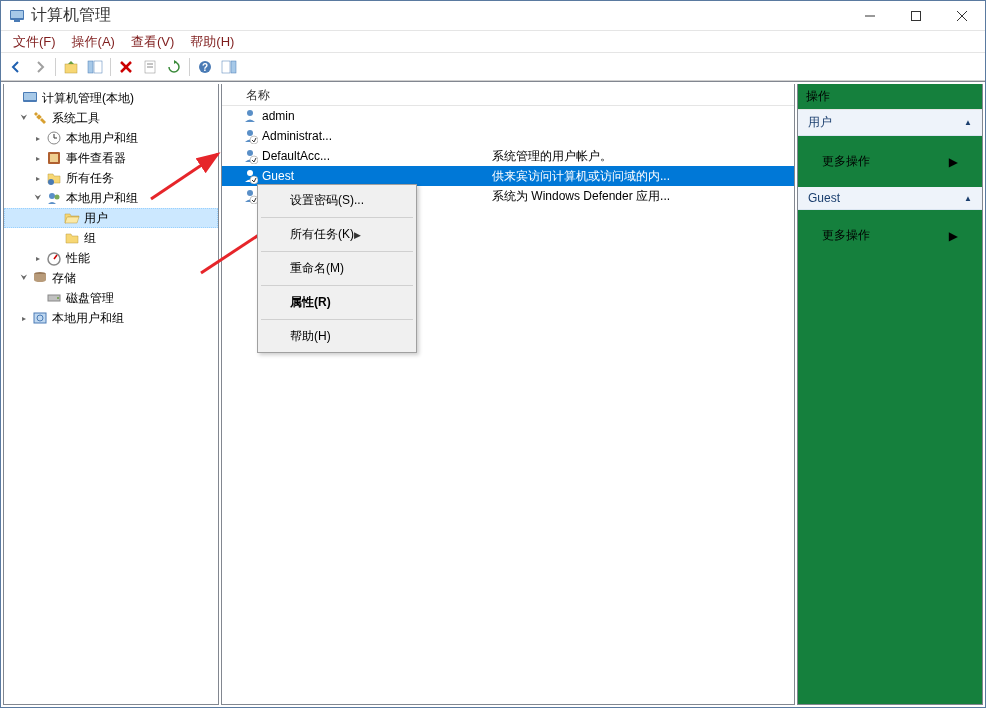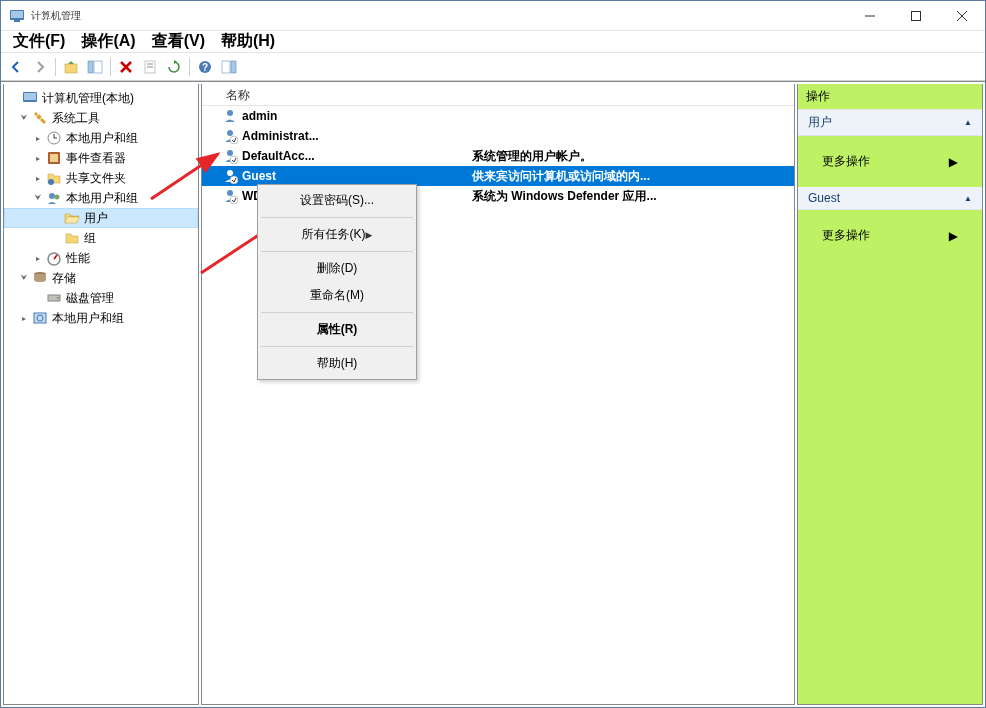--- a/index.html
+++ b/index.html
@@ -1,55 +1,55 @@
 <!DOCTYPE html>
 <html><head>
 <meta charset="utf-8">
 <style>
 * { box-sizing: border-box; margin: 0; padding: 0; }
 body { font-family: "Microsoft YaHei", "Segoe UI", sans-serif; font-size: 12px; background: #fff; overflow: hidden; }
 .window { width: 986px; height: 708px; border: 1px solid #5a7aa0; display: flex; flex-direction: column; position: relative; }
 .titlebar { height: 30px; background: #fff; display: flex; align-items: center; padding: 0 0 0 8px; border-bottom: 1px solid #e5e5e5; }
 .titlebar-icon { width: 16px; height: 16px; margin-right: 6px; }
-.titlebar-title { flex: 1; font-size: 10px; color: #333; }
+.titlebar-title { flex: 1; font-size: 16px; color: #333; }
 .win-controls { display: flex; height: 100%; }
 .win-btn { width: 46px; display: flex; align-items: center; justify-content: center; color: #333; }
 .menubar { height: 22px; display: flex; align-items: center; padding: 0 4px; border-bottom: 1px solid #e5e5e5; }
-.menubar-item { padding: 2px 8px; font-size: 16px; color: #000000; font-weight: bold; }
+.menubar-item { padding: 2px 8px; font-size: 13px; color: #7f1d1d; }
 .toolbar { height: 28px; display: flex; align-items: center; padding: 0 4px; border-bottom: 1px solid #d0d0d0; gap: 2px; }
 .tool-btn { width: 22px; height: 22px; display: flex; align-items: center; justify-content: center; border: 1px solid transparent; }
 .tool-sep { width: 1px; height: 18px; background: #d0d0d0; margin: 0 2px; }
 .body { flex: 1; display: flex; border-top: 1px solid #828790; }
-.tree-panel { width: 196px; border: 1px solid #828790; border-top: none; margin: 2px 0 2px 2px; overflow: auto; background: #fff; }
+.tree-panel { width: 216px; border: 1px solid #828790; border-top: none; margin: 2px 0 2px 2px; overflow: auto; background: #fff; }
 .tree { padding: 4px 0; }
 .tree-node { display: flex; align-items: center; height: 20px; padding-left: var(--indent, 4px); cursor: default; }
 .tree-node.selected { background: #cce8ff; border: 1px dotted #99d1ff; padding-left: calc(var(--indent,4px) - 1px); }
 .tree-expander { width: 12px; height: 12px; display: flex; align-items: center; justify-content: center; font-size: 8px; color: #666; margin-right: 2px; }
 .tree-expander.none { visibility: hidden; }
 .tree-icon { width: 16px; height: 16px; margin-right: 4px; flex-shrink: 0; }
 .tree-label { font-size: 12px; white-space: nowrap; }
 .list-panel { flex: 1; border: 1px solid #828790; border-top: none; margin: 2px; display: flex; flex-direction: column; overflow: hidden; background: #fff; }
 .list-header { display: flex; height: 22px; border-bottom: 1px solid #e5e5e5; }
 .list-header-cell { padding: 3px 8px; font-size: 12px; color: #333; border-right: 1px solid transparent; }
 .col-name { width: 100px; margin-left: 16px; }
 .col-full { width: 150px; }
 .col-desc { flex: 1; }
-.list-body { flex: 1; position: relative; font-weight: bold; }
+.list-body { flex: 1; position: relative; }
 .list-row { display: flex; align-items: center; height: 20px; }
 .list-row.selected { background: #0078d7; color: #fff; }
 .list-cell { padding: 0 4px; font-size: 12px; overflow: hidden; white-space: nowrap; text-overflow: ellipsis; display: flex; align-items: center; }
 .list-cell.col-name { gap: 4px; }
 .list-user-icon { width: 16px; height: 16px; flex-shrink: 0; }
-.actions-panel { width: 186px; border: 1px solid #828790; border-top: none; margin: 2px 2px 2px 0; background: #bef264; }
+.actions-panel { width: 186px; border: 1px solid #828790; border-top: none; margin: 2px 2px 2px 0; background: #15803d; }
 .actions-title { padding: 4px 8px; font-size: 12px; border-bottom: 1px solid #e5e5e5; }
 .actions-section-hdr { background: #eef3fa; padding: 4px 10px; font-size: 12px; color: #1a3e6e; display: flex; justify-content: space-between; align-items: center; border-bottom: 1px solid #dce6f2; cursor: default; }
 .actions-section-hdr .caret { font-size: 8px; }
 .actions-item { padding: 17px 24px; font-size: 12px; display: flex; justify-content: space-between; align-items: center; }
 .context-menu { position: absolute; background: #f0f0f0; border: 1px solid #a0a0a0; box-shadow: 2px 2px 4px rgba(0,0,0,0.2); min-width: 160px; padding: 2px; z-index: 100; }
-.ctx-item { padding: 5px 30px 5px 30px; font-size: 12px; display: flex; justify-content: center; align-items: center; }
+.ctx-item { padding: 5px 30px 5px 30px; font-size: 12px; display: flex; justify-content: flex-start; align-items: center; }
 .ctx-sep { height: 1px; background: #d0d0d0; margin: 3px 1px; }
 .ctx-arrow { font-size: 9px; color: #333; }
 .arrow-annotation { position: absolute; pointer-events: none; z-index: 50; }
 svg.icon { display: block; }
 .folder-open { fill: #f7d774; stroke: #b89b3f; stroke-width: 0.5; }
 .folder-closed { fill: #f7d774; stroke: #b89b3f; stroke-width: 0.5; }
 </style>
 </head>
 <body>
 
@@ -196,21 +196,21 @@
           <span class="tree-label">事件查看器</span>
         </div>
         <div class="tree-node" style="--indent:28px">
           <span class="tree-expander">▸</span>
           <span class="tree-icon">
               <svg class="icon" viewBox="0 0 16 16" width="16" height="16">
                 <path class="folder-closed" d="M2 4 h5 l1 2 h6 v7 h-12 z"></path>
                 <circle cx="5" cy="12" r="3" fill="#4a7bb5"></circle>
               </svg>
             </span>
-          <span class="tree-label">共享文件夹</span>
+          <span class="tree-label">所有任务</span>
         </div>
         <div class="tree-node" style="--indent:28px">
           <span class="tree-expander">⮟</span>
           <span class="tree-icon">
               <svg class="icon" viewBox="0 0 16 16" width="16" height="16">
                 <circle cx="6" cy="6" r="3" fill="#5a8fc7"></circle>
                 <circle cx="11" cy="7" r="2.5" fill="#7aaa5a"></circle>
                 <path d="M2 14 Q6 10 10 14" fill="#5a8fc7"></path>
               </svg>
             </span>
@@ -385,23 +385,20 @@
     <div class="ctx-item">
         <span>设置密码(S)...</span>
       </div>
     <div class="ctx-sep"></div>
     <div class="ctx-item">
         <span>所有任务(K)</span>
         <span class="ctx-arrow">▶</span>
       </div>
     <div class="ctx-sep"></div>
     <div class="ctx-item">
-        <span>删除(D)</span>
-      </div>
-    <div class="ctx-item">
         <span>重命名(M)</span>
       </div>
     <div class="ctx-sep"></div>
     <div class="ctx-item">
         <span style="font-weight:bold">属性(R)</span>
       </div>
     <div class="ctx-sep"></div>
     <div class="ctx-item">
         <span>帮助(H)</span>
       </div>

